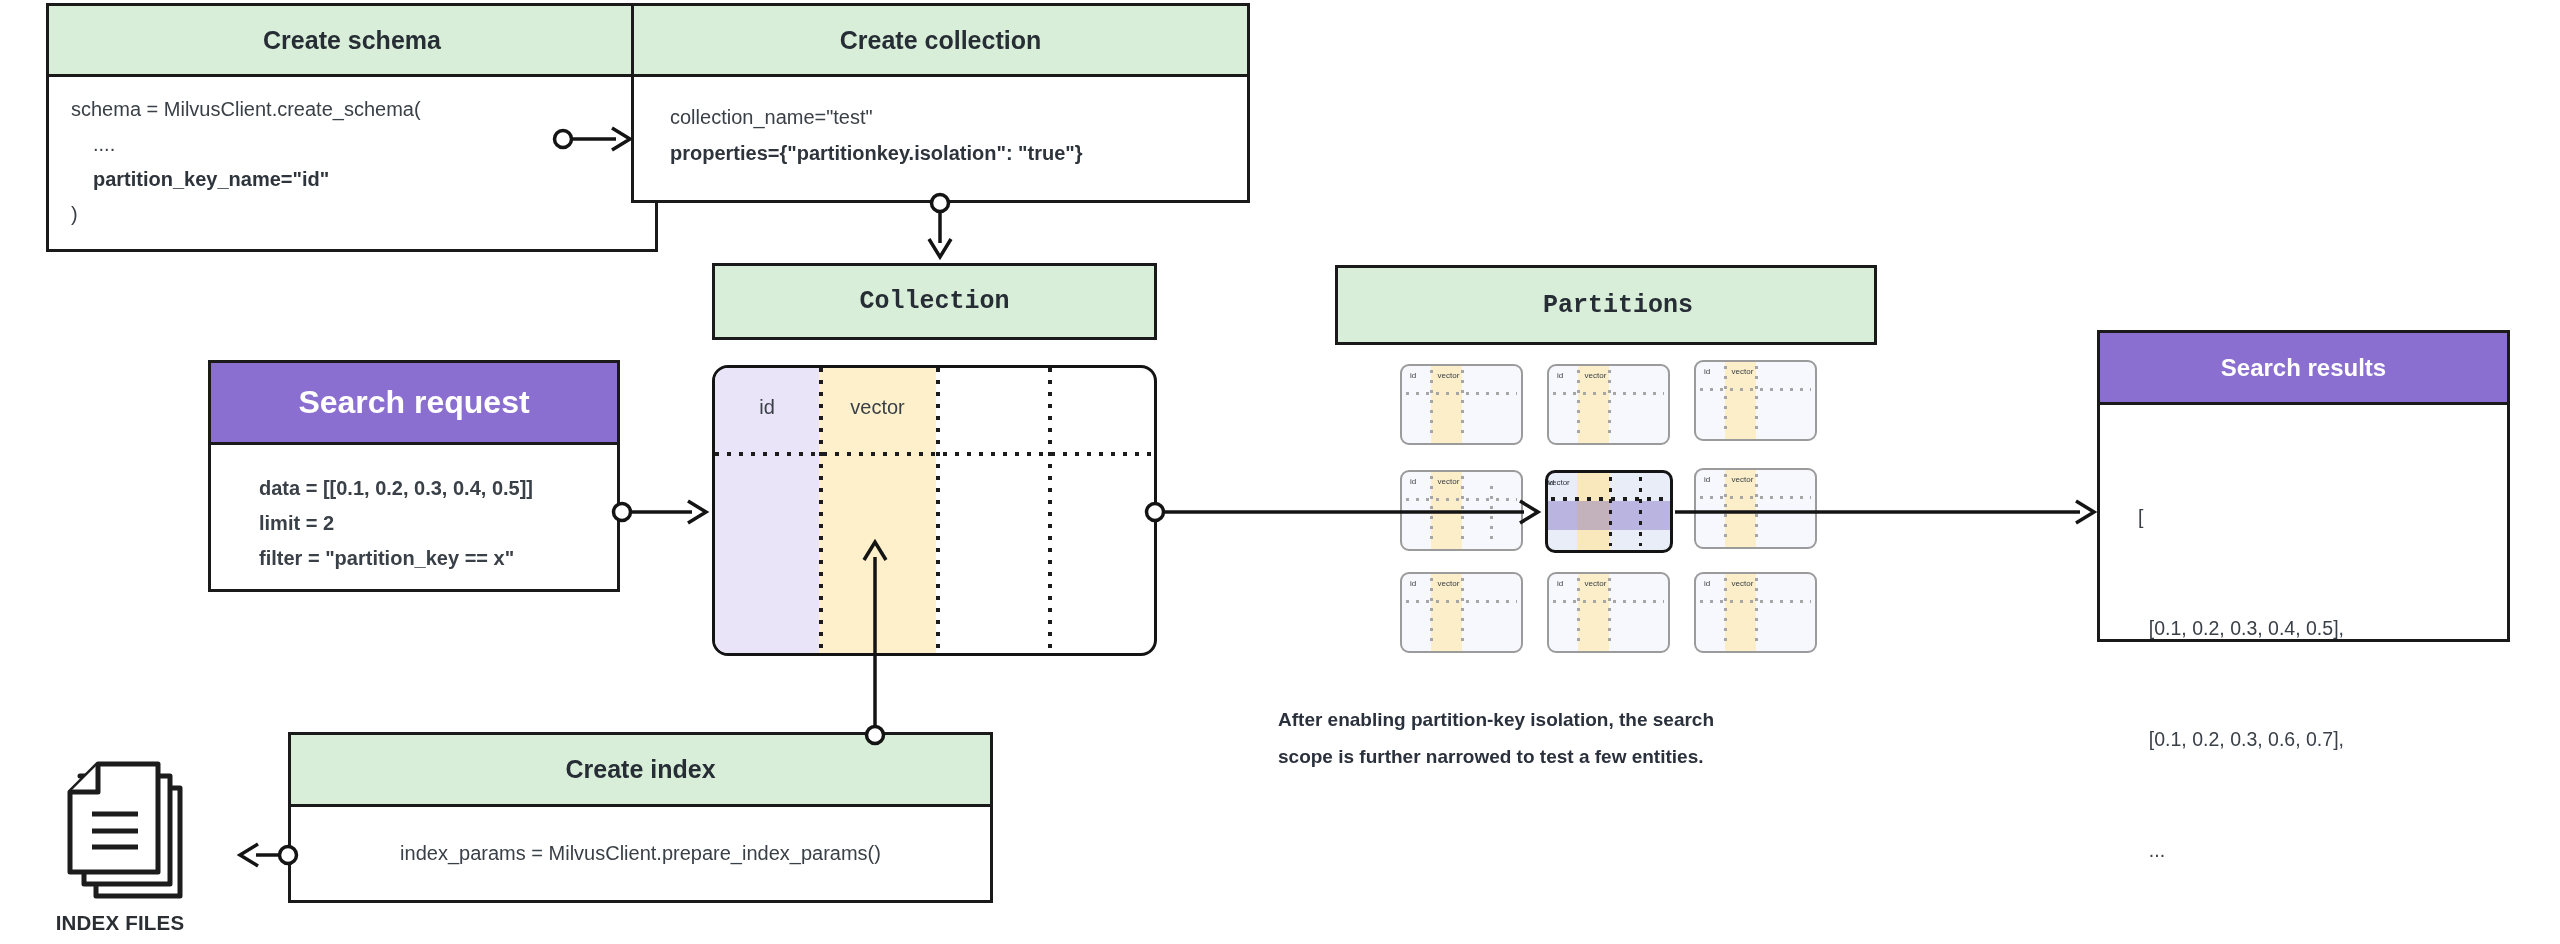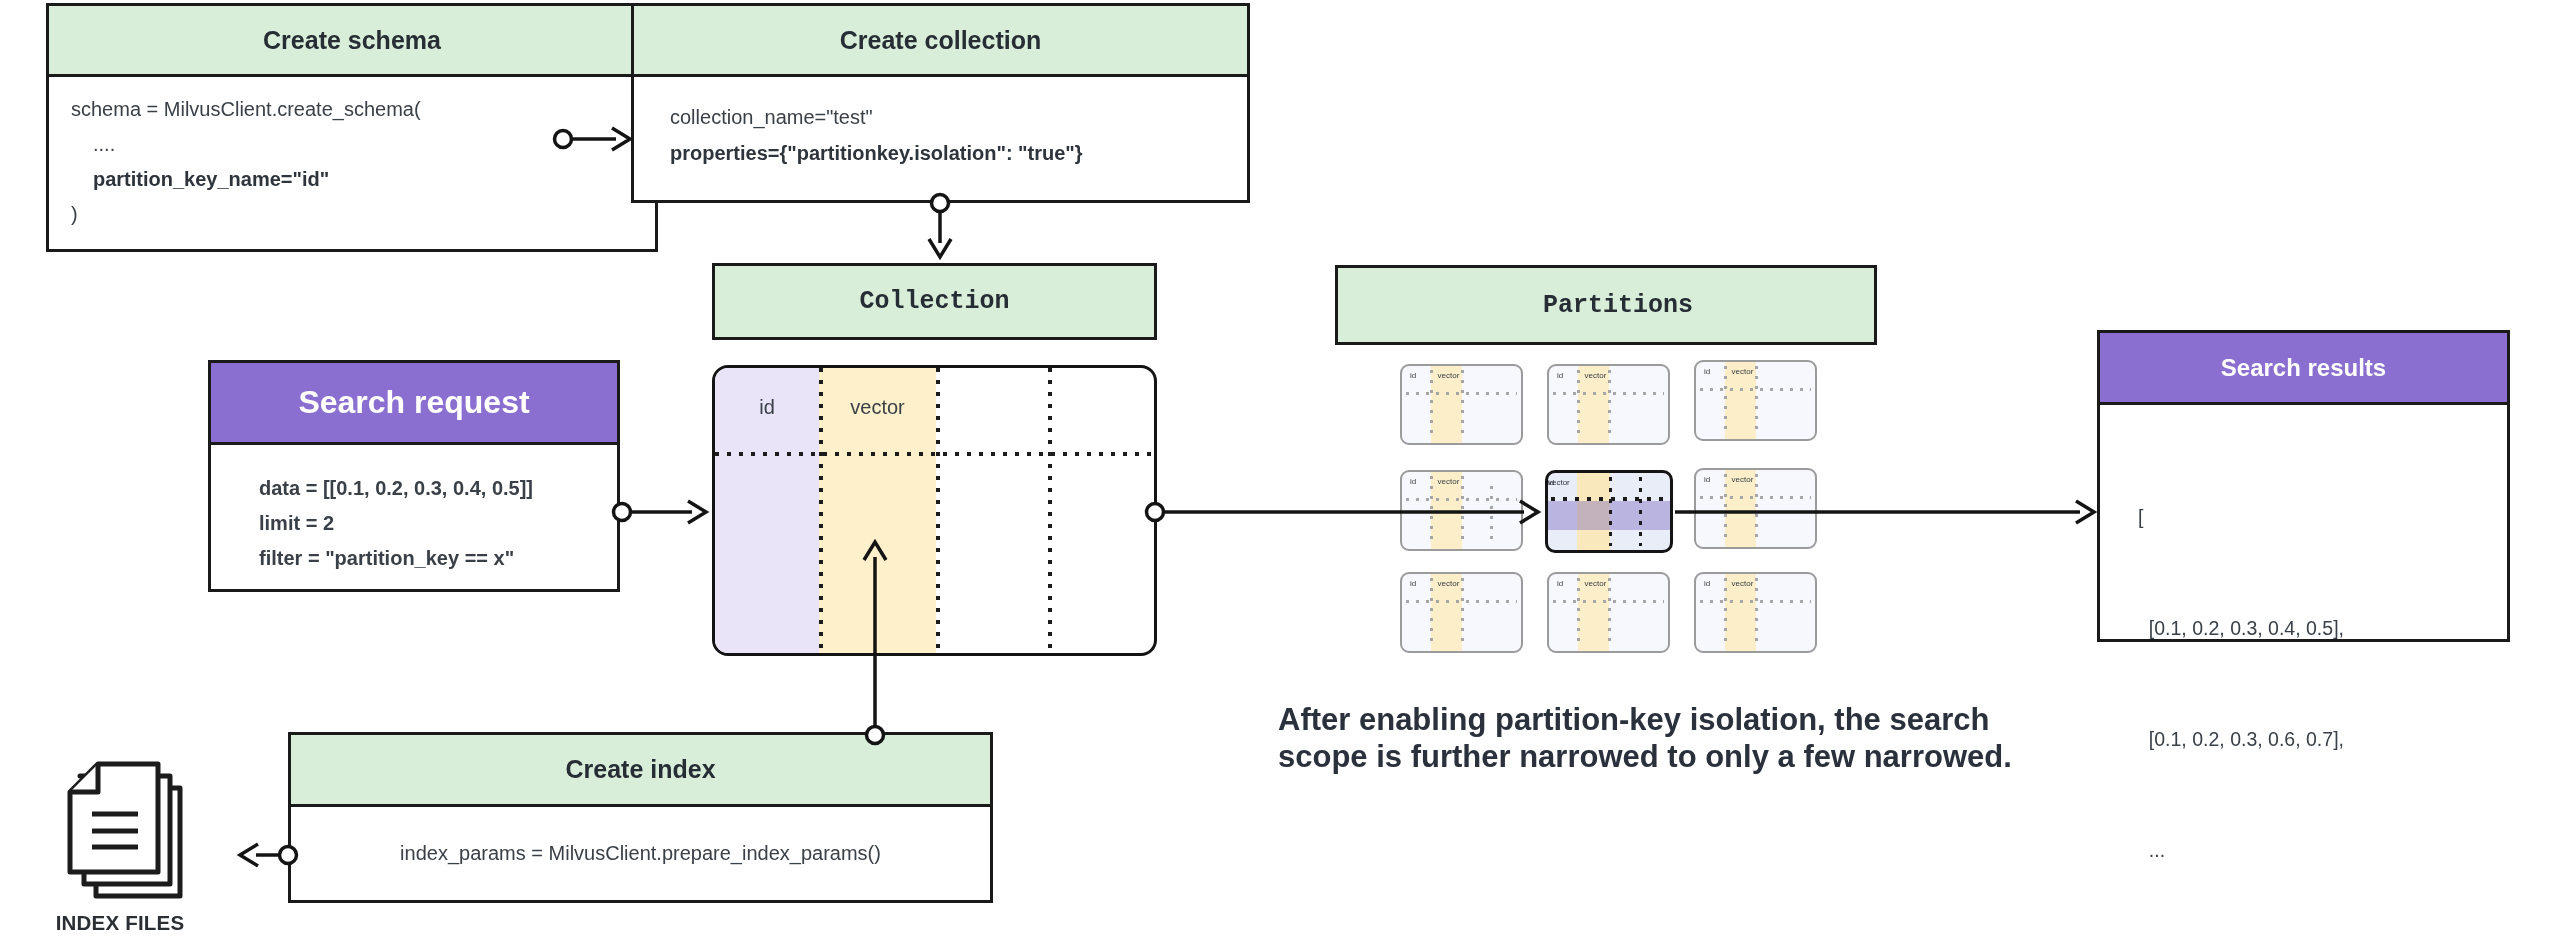--- a/index.html
+++ b/index.html
@@ -55,21 +55,21 @@
   .pcard-hl .bvd { position:absolute; top:4px; bottom:4px; width:3px; background-image:repeating-linear-gradient(to bottom,#1c1c1c 0 4px,transparent 4px 11px); }
   .pcard-hl .bhd { position:absolute; left:3px; right:3px; height:3.5px; top:24px; background-image:repeating-linear-gradient(to right,#1c1c1c 0 4.5px,transparent 4.5px 12px); }
 
   
   .results-body { padding:20px 0 0 38px; font-size:19.5px; line-height:37px; white-space:pre; }
 
   
   .index-body { padding:29px 0 0 0; text-align:center; }
 
   
-  .caption { position:absolute; left:1278px; top:701px; font-weight:bold; font-size:31px; line-height:37px; color:#2a313c; }
+  .caption { position:absolute; left:1278px; top:701px; font-weight:bold; font-size:19px; line-height:37px; color:#2a313c; }
 
   
   .if-label { position:absolute; left:28px; top:911px; width:184px; text-align:center; font-weight:bold; font-size:20.5px; color:#2b2f33; letter-spacing:0.2px; }
 
   svg.connectors { position:absolute; left:0; top:0; z-index:6; pointer-events:none; }
   .layer { position:absolute; left:0; top:0; z-index:1; }
 </style>
 </head>
 <body>
 
@@ -224,21 +224,21 @@
     <g stroke="#1c1c1c" stroke-width="5">
       <line x1="34" y1="62" x2="80" y2="62"></line>
       <line x1="34" y1="79" x2="80" y2="79"></line>
       <line x1="34" y1="95" x2="80" y2="95"></line>
     </g>
   </svg>
   <div class="if-label">INDEX FILES</div>
 
   <div class="caption">
     <div>After enabling partition-key isolation, the search</div>
-    <div>scope is further narrowed to only a few narrowed.</div>
+    <div>scope is further narrowed to test a few entities.</div>
   </div>
 
   <svg class="connectors" width="2560" height="944" viewBox="0 0 2560 944">
     <g stroke="#141414" stroke-width="3.5" fill="none">
 
       <g>
         <line x1="571" y1="139" x2="616" y2="139"></line>
         <polyline points="612,128 630,139 612,150"></polyline>
         <circle cx="563" cy="139" r="8.5" fill="#ffffff"></circle>
       </g>

